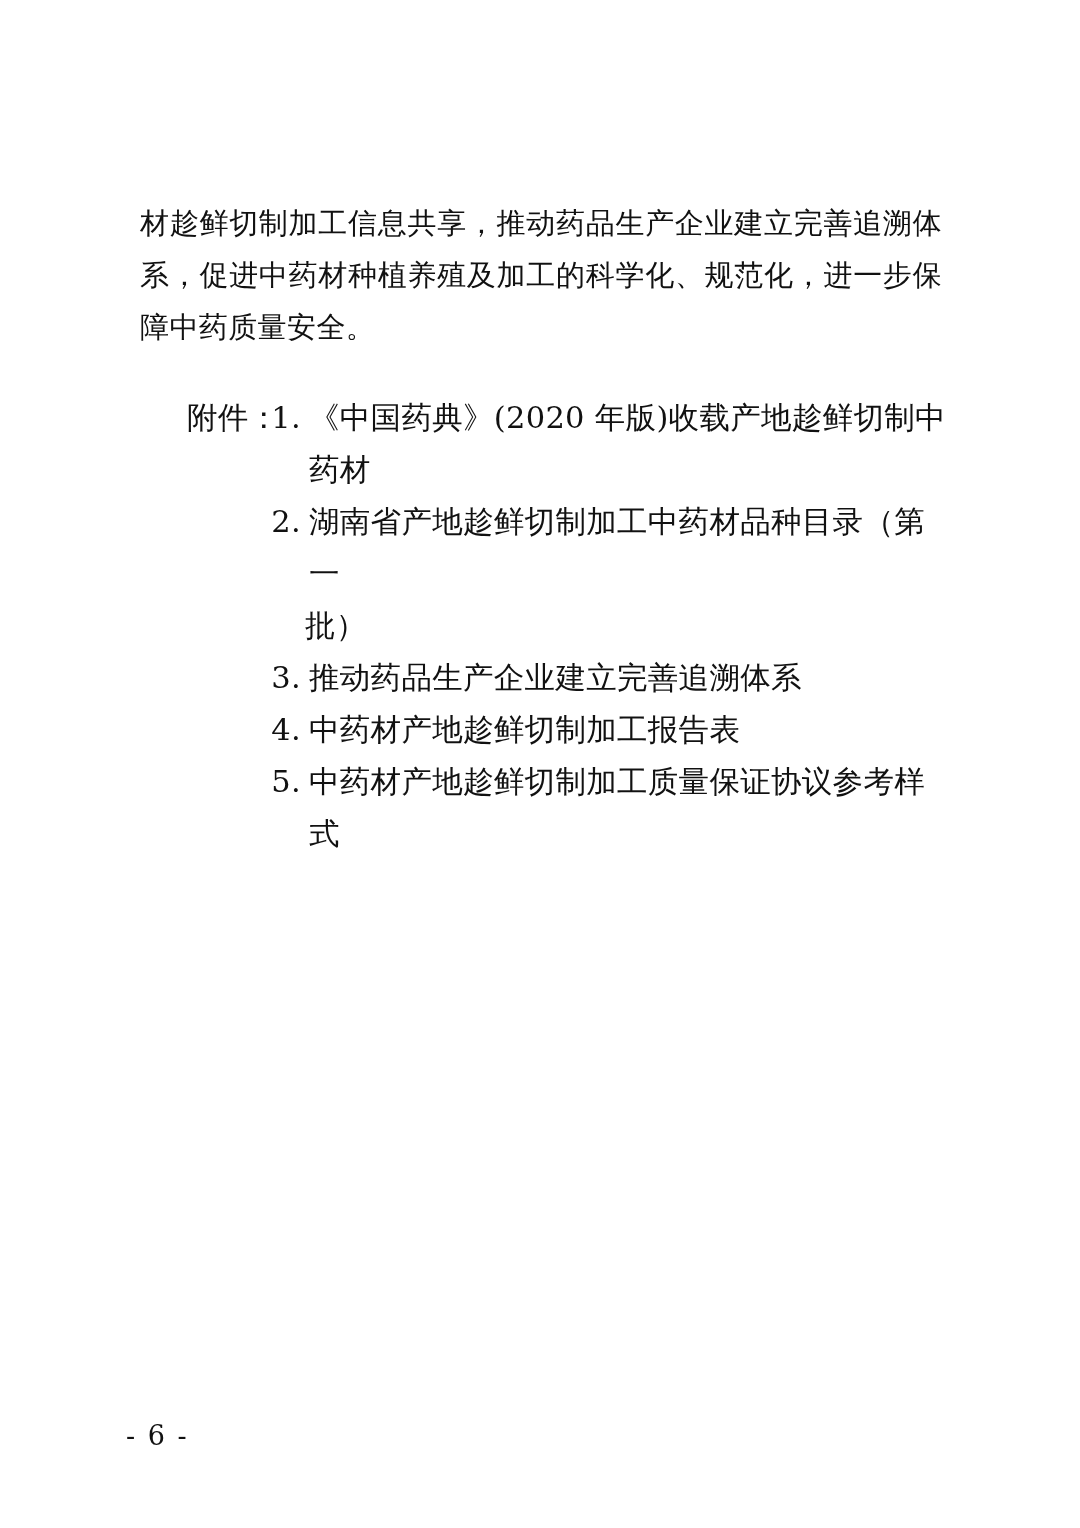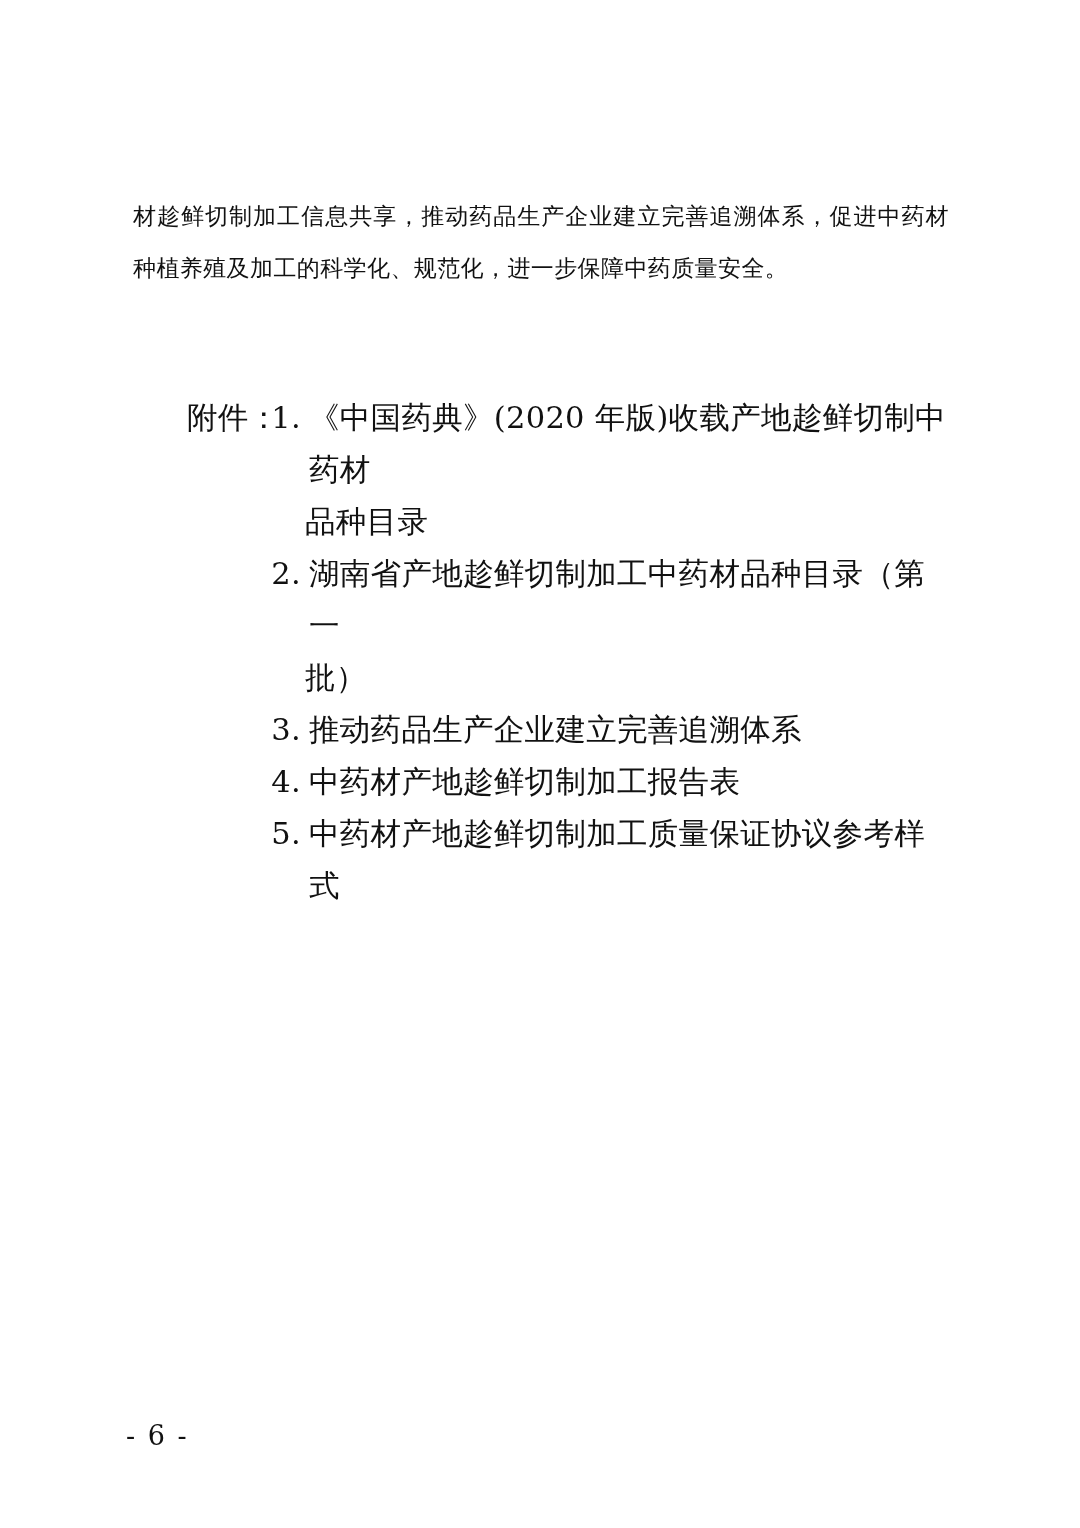--- a/index.html
+++ b/index.html
@@ -22,26 +22,26 @@
     width: 1080px;
     height: 1528px;
   }
   .body-text {
     position: absolute;
     left: 133px;
     top: 190px;
     width: 816px;
   }
   .para {
-    font-size: 23px;
+    font-size: 29px;
     line-height: 52px;
     letter-spacing: 0.4px;
     text-align: justify;
     text-justify: inter-ideograph;
-    margin: 0;
+    margin: 7px;
   }
   .attachments {
     position: absolute;
     left: 133px;
     top: 392px;
     width: 820px;
   }
   .att-row {
     display: flex;
     align-items: flex-start;
@@ -99,23 +99,20 @@
     <p class="para">材趁鲜切制加工信息共享，推动药品生产企业建立完善追溯体系，促进中药材种植养殖及加工的科学化、规范化，进一步保障中药质量安全。</p>
   </div>
 
   <div class="attachments">
 
     <div class="att-row">
       <span class="att-label">附件：</span>
       <span class="att-num dotted">1</span>
       <span class="att-text">《中国药典》(2020 年版)收载产地趁鲜切制中药材</span>
     </div>
-    <div class="att-row">
-      <span class="att-cont">品种目录</span>
-    </div>
 
     <div class="att-row att-gap">
       <span class="att-num dotted">2</span>
       <span class="att-text">湖南省产地趁鲜切制加工中药材品种目录（第一</span>
     </div>
     <div class="att-row">
       <span class="att-cont">批）</span>
     </div>
 
     <div class="att-row att-gap">

